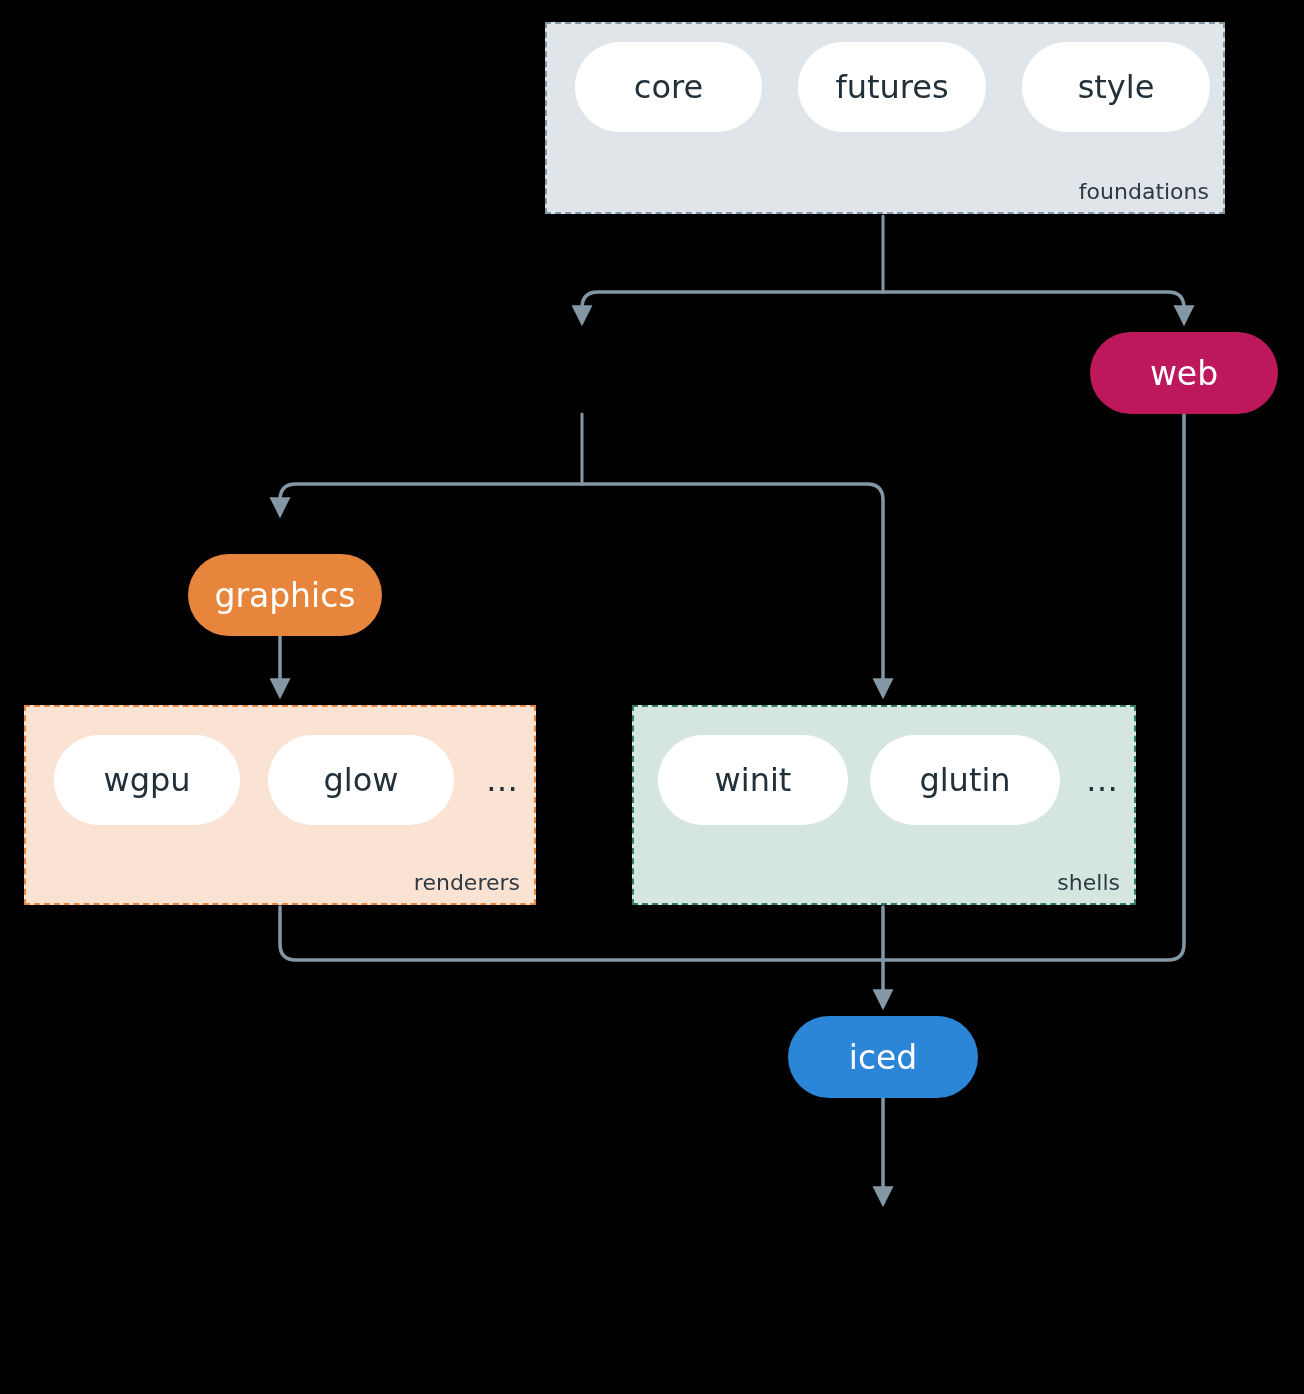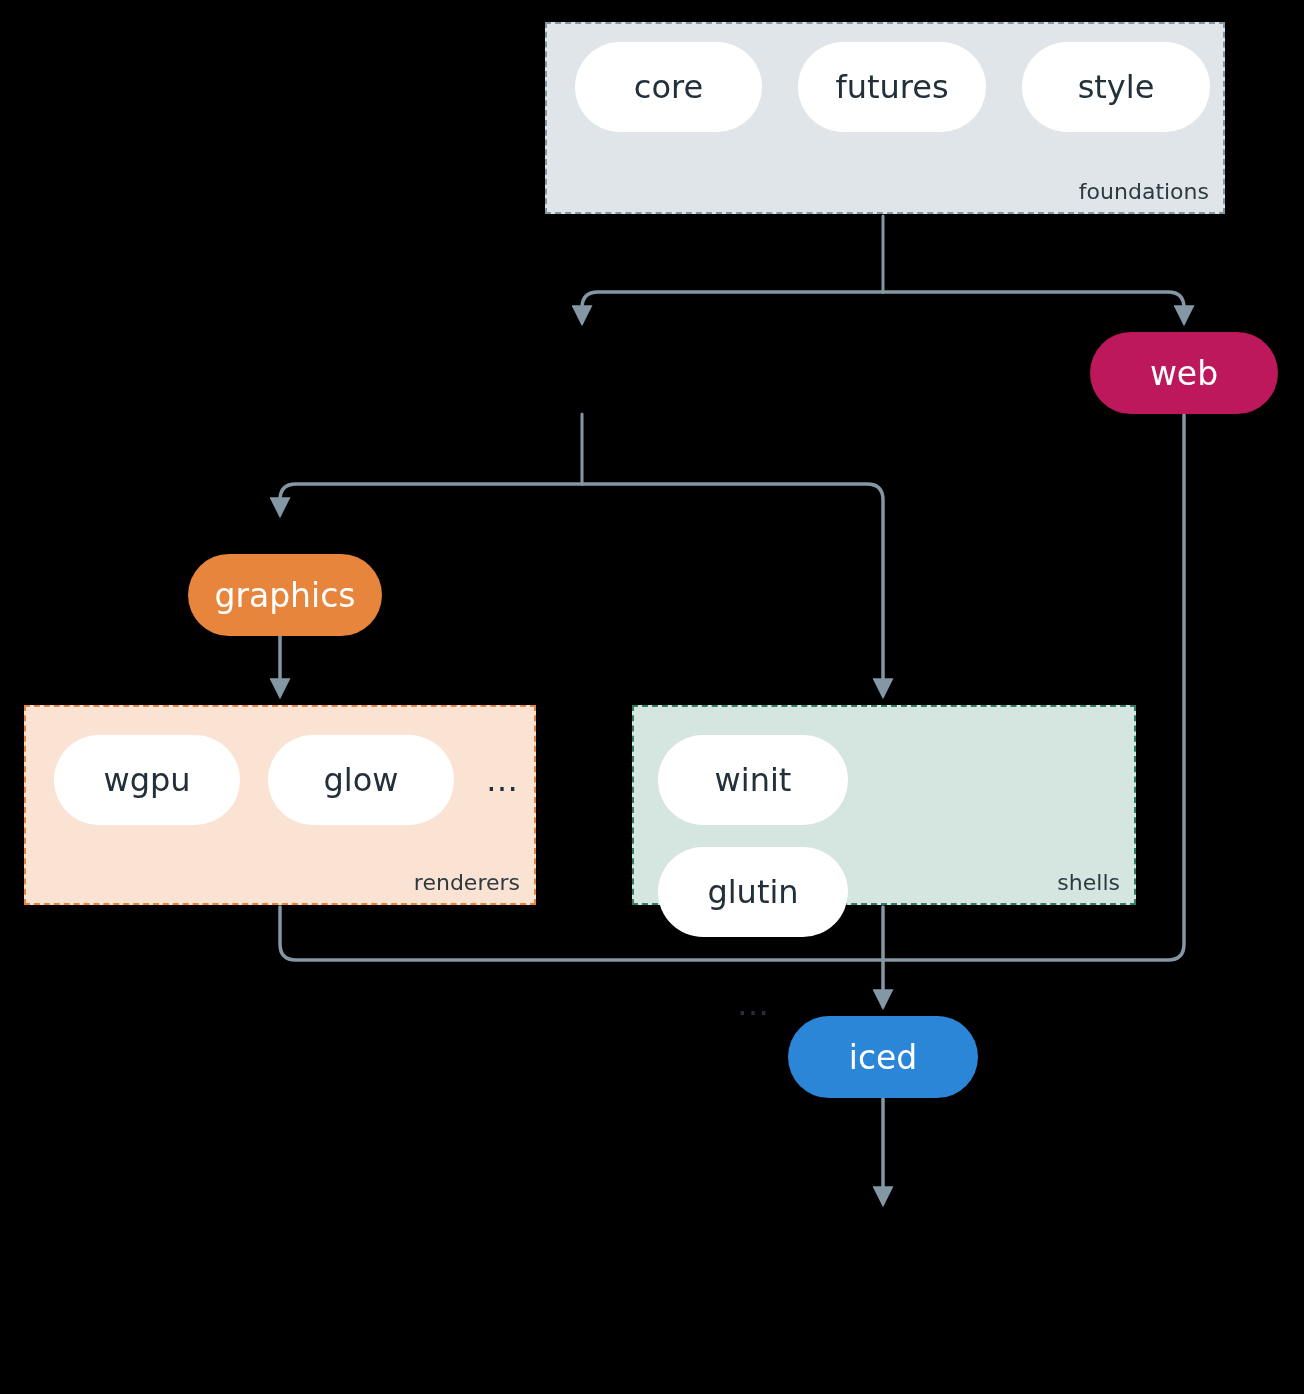--- a/index.html
+++ b/index.html
@@ -184,21 +184,21 @@
   <div class="cluster" id="cluster-renderers">
     <div class="cluster-row" style="left:28px; top:28px; gap:28px;">
       <div class="pill-white" style="width:186px;">wgpu</div>
       <div class="pill-white" style="width:186px;">glow</div>
       <div class="ellipsis" style="width:40px; height:90px;">…</div>
     </div>
     <div class="cluster-label">renderers</div>
   </div>
 
   <div class="cluster" id="cluster-shells">
-    <div class="cluster-row" style="left:24px; top:28px; gap:22px;flex-direction:column;">
+    <div class="cluster-row" style="left:24px; top:28px; gap:22px;">
       <div class="pill-white" style="width:190px;">winit</div>
       <div class="pill-white" style="width:190px;">glutin</div>
       <div class="ellipsis" style="width:40px; height:90px;">…</div>
     </div>
     <div class="cluster-label">shells</div>
   </div>
 
 
   <div class="node" id="node-web">web</div>
 

